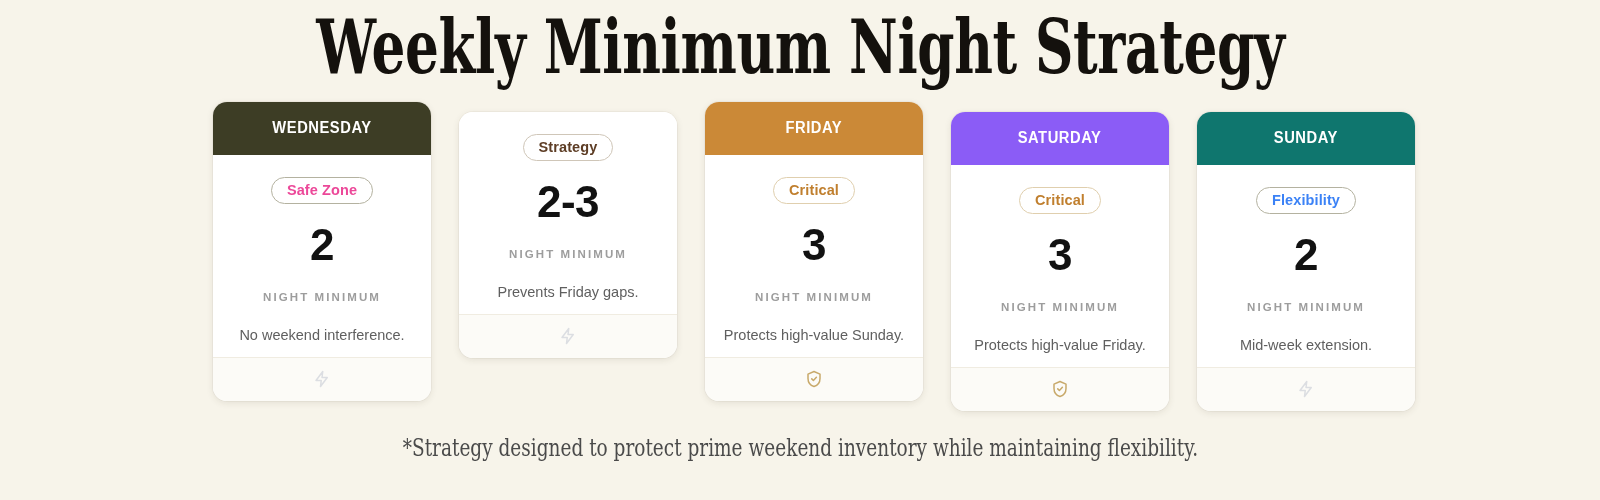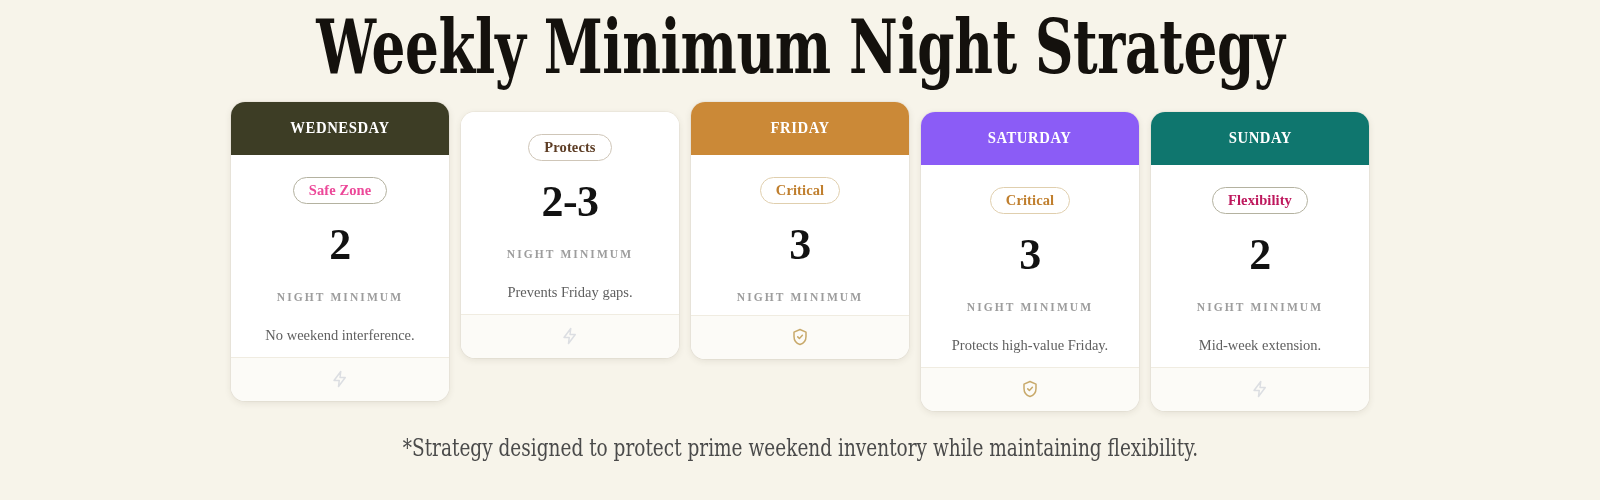--- a/index.html
+++ b/index.html
@@ -38,24 +38,23 @@
     transform: scaleX(0.72);
     transform-origin: center top;
     white-space: nowrap;
   }
 
   
   .cards {
     margin-top: 14px;
     width: 1230px;
     display: flex;
-    justify-content: center;
+    justify-content: flex-end;
     align-items: flex-start;
-    gap: 12px;
-    font-family: Liberation Serif, serif;
+    gap: 28px;
   }
 
   .card {
     width: 218px;
     background: #ffffff;
     border-radius: 14px;
     overflow: hidden;
     box-shadow: 0 2px 7px rgba(60, 50, 30, 0.10),
                 0 0 0 1px rgba(120, 105, 70, 0.05);
     display: flex;
@@ -172,41 +171,42 @@
         <div class="card-footer">
           <span>
             <svg width="18" height="18" viewBox="0 0 24 24" fill="none" stroke="#dcdee2" stroke-width="2" stroke-linecap="round" stroke-linejoin="round">
               <polygon points="13 2 4 14 11 14 10 22 19 10 12 10 13 2"></polygon>
             </svg>
           </span>
         </div>
       </div>
       <div class="card offset">
         <div class="card-body">
-          <div class="badge" style="color:#5d3d25;border-color:#cfc6b8">Protects</div>
+          <div class="badge" style="color:#5d3d25;border-color:#cfc6b8">Strategy</div>
           <div class="big-number">2-3</div>
           <div class="night-label">NIGHT MINIMUM</div>
           <div class="desc">Prevents Friday gaps.</div>
         </div>
         <div class="card-footer">
           <span>
             <svg width="18" height="18" viewBox="0 0 24 24" fill="none" stroke="#dcdee2" stroke-width="2" stroke-linecap="round" stroke-linejoin="round">
               <polygon points="13 2 4 14 11 14 10 22 19 10 12 10 13 2"></polygon>
             </svg>
           </span>
         </div>
       </div>
       <div class="card">
         <div class="card-header" style="background:#cb8937">
           <span>FRIDAY</span>
         </div>
         <div class="card-body">
           <div class="badge" style="color:#c07f2e;border-color:#e0cfae">Critical</div>
           <div class="big-number">3</div>
           <div class="night-label">NIGHT MINIMUM</div>
+          <div class="desc">Protects high-value Sunday.</div>
         </div>
         <div class="card-footer">
           <span>
             <svg width="18" height="18" viewBox="0 0 24 24" fill="none" stroke="#c8a96a" stroke-width="2" stroke-linecap="round" stroke-linejoin="round">
               <path d="M12 2 4 5.5v5.8c0 5 3.4 9.2 8 10.7 4.6-1.5 8-5.7 8-10.7V5.5L12 2z"></path>
               <polyline points="9 11.8 11.2 14 15.2 9.8"></polyline>
             </svg>
           </span>
         </div>
       </div>
@@ -227,21 +227,21 @@
               <polyline points="9 11.8 11.2 14 15.2 9.8"></polyline>
             </svg>
           </span>
         </div>
       </div>
       <div class="card offset">
         <div class="card-header" style="background:#0f766e">
           <span>SUNDAY</span>
         </div>
         <div class="card-body">
-          <div class="badge" style="color:#be185d;border-color:#b4b2a0">Flexibility</div>
+          <div class="badge" style="color:#3b82f6;border-color:#b4b2a0">Flexibility</div>
           <div class="big-number">2</div>
           <div class="night-label">NIGHT MINIMUM</div>
           <div class="desc">Mid-week extension.</div>
         </div>
         <div class="card-footer">
           <span>
             <svg width="18" height="18" viewBox="0 0 24 24" fill="none" stroke="#dcdee2" stroke-width="2" stroke-linecap="round" stroke-linejoin="round">
               <polygon points="13 2 4 14 11 14 10 22 19 10 12 10 13 2"></polygon>
             </svg>
           </span>

